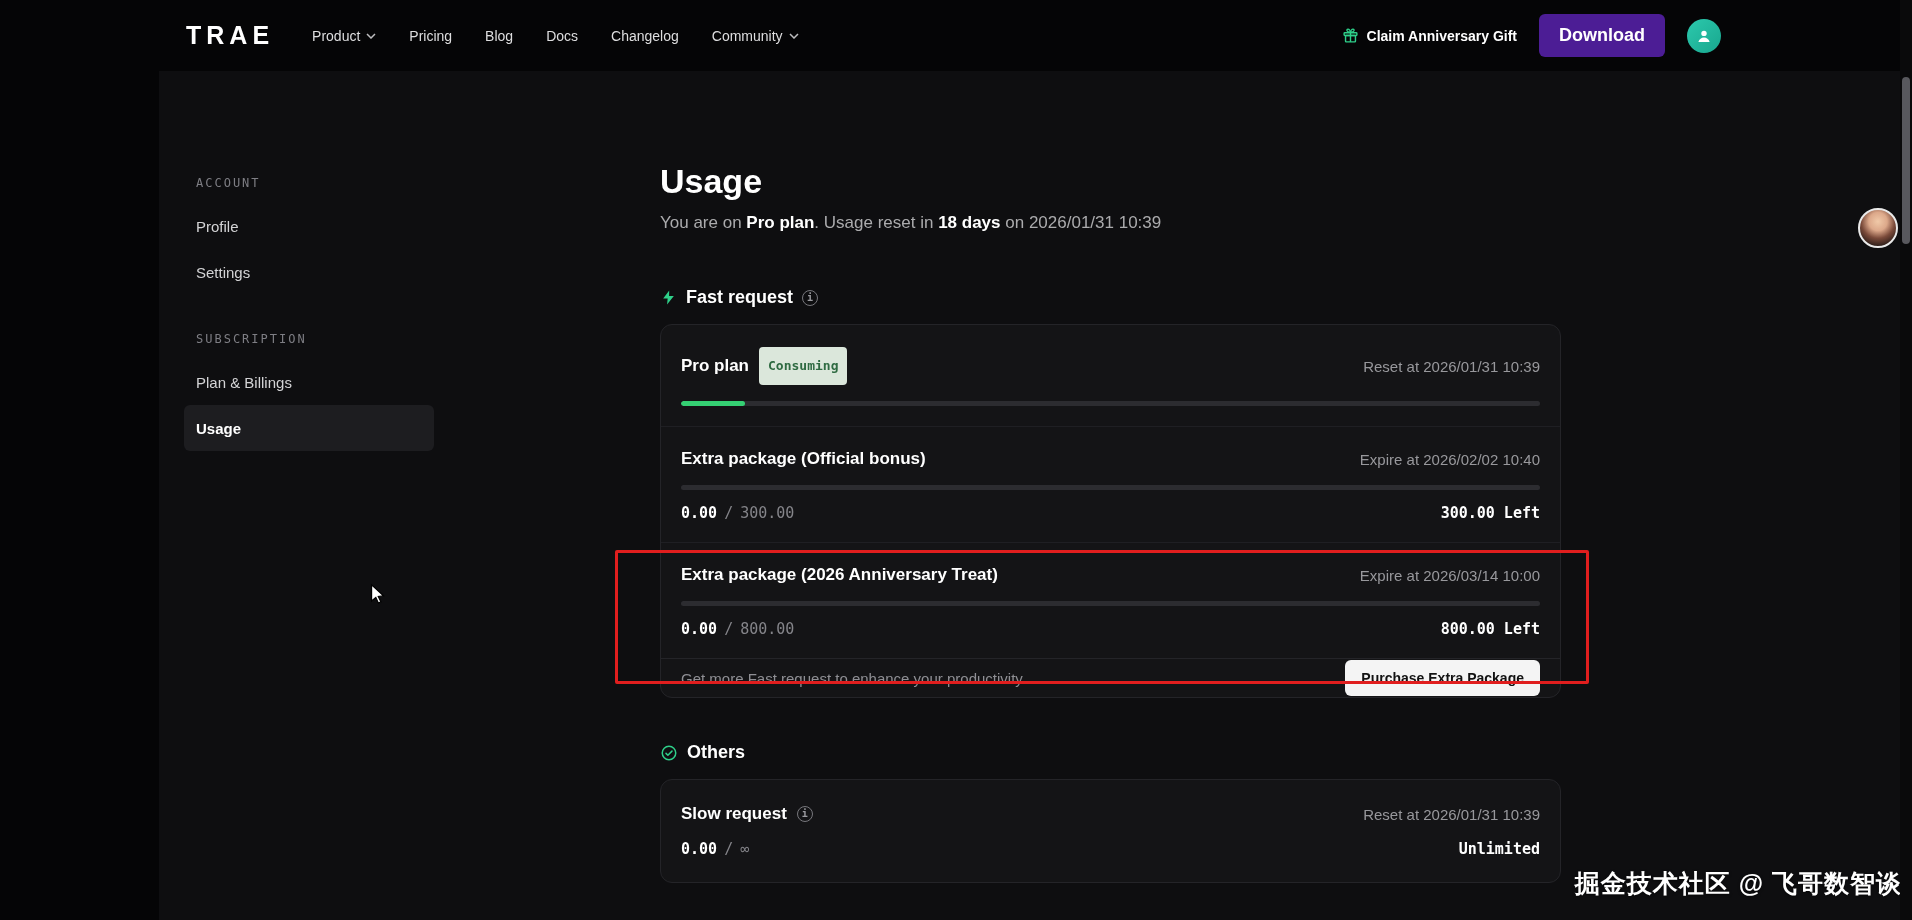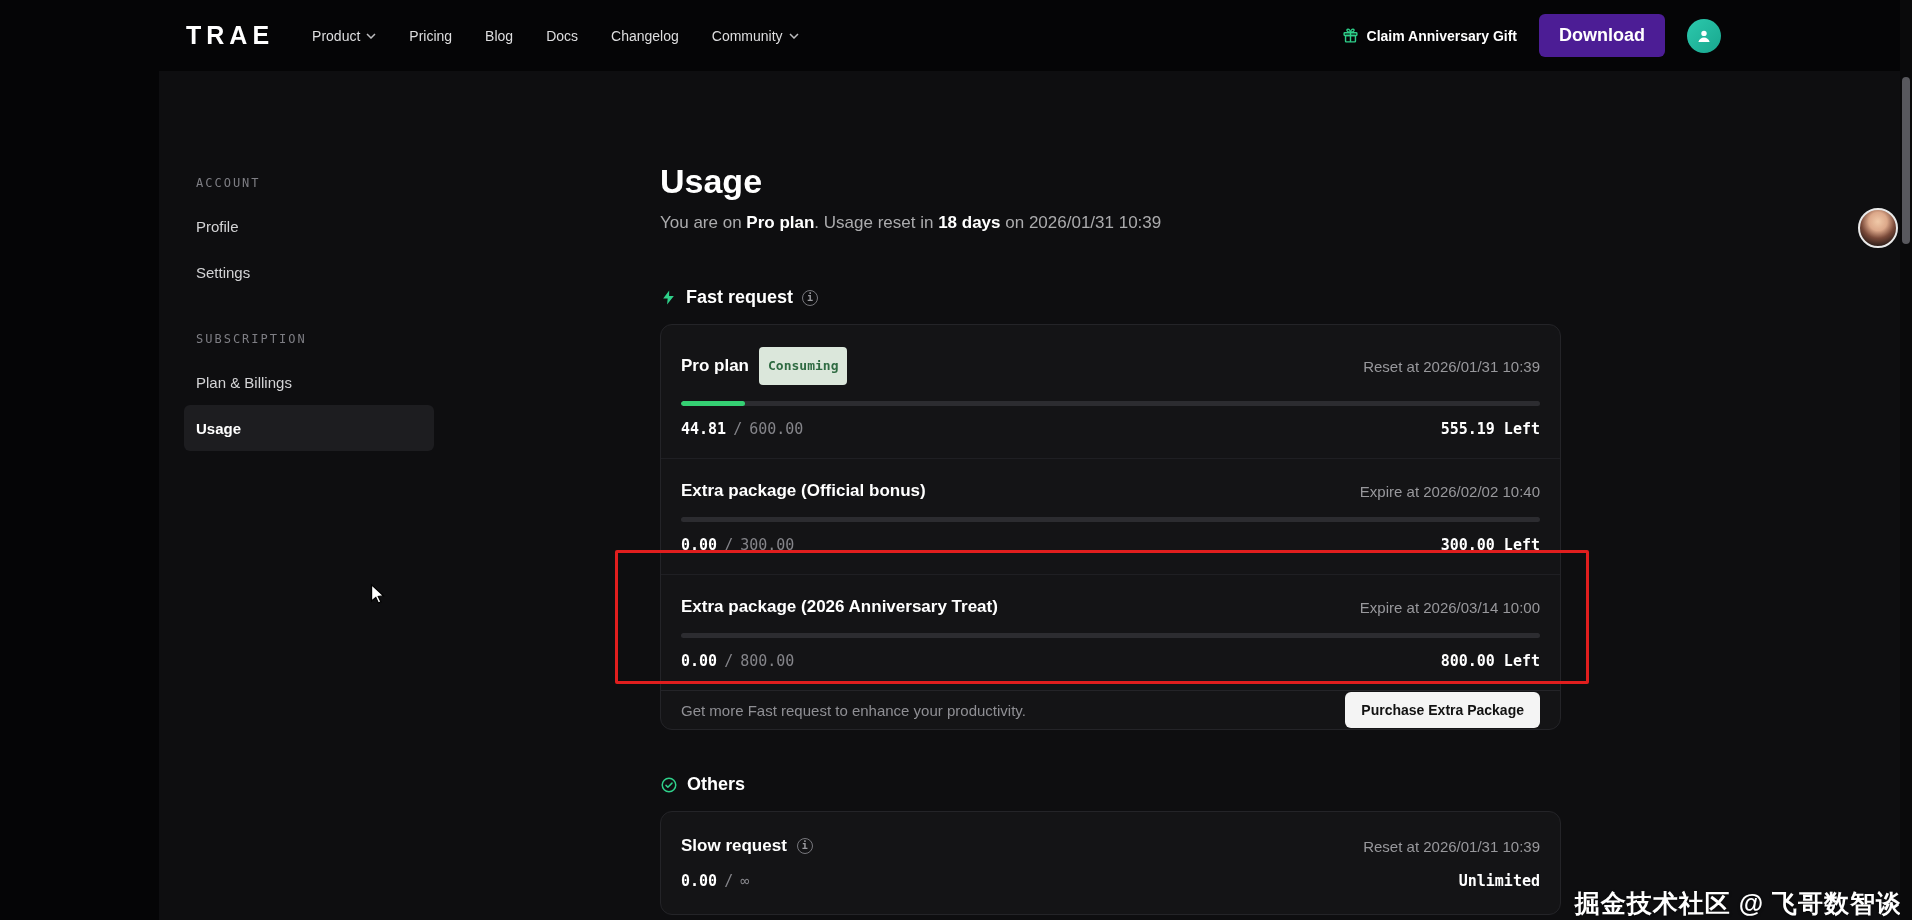--- a/index.html
+++ b/index.html
@@ -58,21 +58,21 @@
   .card-footer { border-top:1px solid #242428; padding:1px 20px; display:flex; align-items:center; justify-content:space-between; }
   .footer-text { font-size:15px; color:#8f8f94; }
   .btn-purchase { background:#f4f4f4; color:#121212; font-size:14px; font-weight:700; padding:10px 16px; border-radius:6px; border:none; cursor:pointer; }
 
   .others-head { margin-top:44px; }
   .others-card .pkg { padding:24px 20px 24px; }
   .others-card .pkg-nums { margin-top:16px; }
 
   
   .annotation { position:absolute; left:615px; top:550px; width:974px; height:134px; border:3px solid #e01e1e; z-index:6; pointer-events:none; border-radius:2px; }
-  .watermark { position:absolute; right:10px; bottom:0; font-size:25px; font-weight:600; color:#fff; letter-spacing:1px; z-index:7; text-shadow:0 1px 3px rgba(0,0,0,.6); }
+  .watermark { position:absolute; right:10px; bottom:20px; font-size:25px; font-weight:600; color:#fff; letter-spacing:1px; z-index:7; text-shadow:0 1px 3px rgba(0,0,0,.6); }
   .floating-avatar { position:absolute; left:1858px; top:208px; width:40px; height:40px; border-radius:50%; border:2px solid #e9e9e9; z-index:7; cursor:pointer;
     background:radial-gradient(circle at 50% 32%, #f0c9a8 0%, #dca88a 30%, #7a4a3a 55%, #31201b 80%, #241713 100%); }
   .scrollbar { position:absolute; right:0; top:0; width:12px; height:920px; background:#0a0a0b; z-index:8; }
   .scroll-thumb { position:absolute; right:2px; top:77px; width:8px; height:167px; background:#58585d; border-radius:4px; cursor:pointer; }
   .cursor { position:absolute; left:367px; top:583px; z-index:9; pointer-events:none; }
 </style>
 </head>
 <body>
 
 <div class="content-bg"></div>
@@ -155,26 +155,20 @@
       <div class="pkg-head">
         <div class="pkg-name">
           <span>Pro plan</span>
           <span class="badge">Consuming</span>
         </div>
         <div class="pkg-meta">Reset at 2026/01/31 10:39</div>
       </div>
       <div class="bar">
         <div class="bar-fill" style="width:7.47%"></div>
       </div>
-      <div class="pkg-nums">
-        <div class="frac">
-          <span class="used">44.81</span><span class="dim">/</span><span class="dim">600.00</span>
-        </div>
-        <div class="left-val">555.19 Left</div>
-      </div>
     </section>
 
     <section class="pkg">
       <div class="pkg-head">
         <div class="pkg-name">
           <span>Extra package (Official bonus)</span>
         </div>
         <div class="pkg-meta">Expire at 2026/02/02 10:40</div>
       </div>
       <div class="bar">

